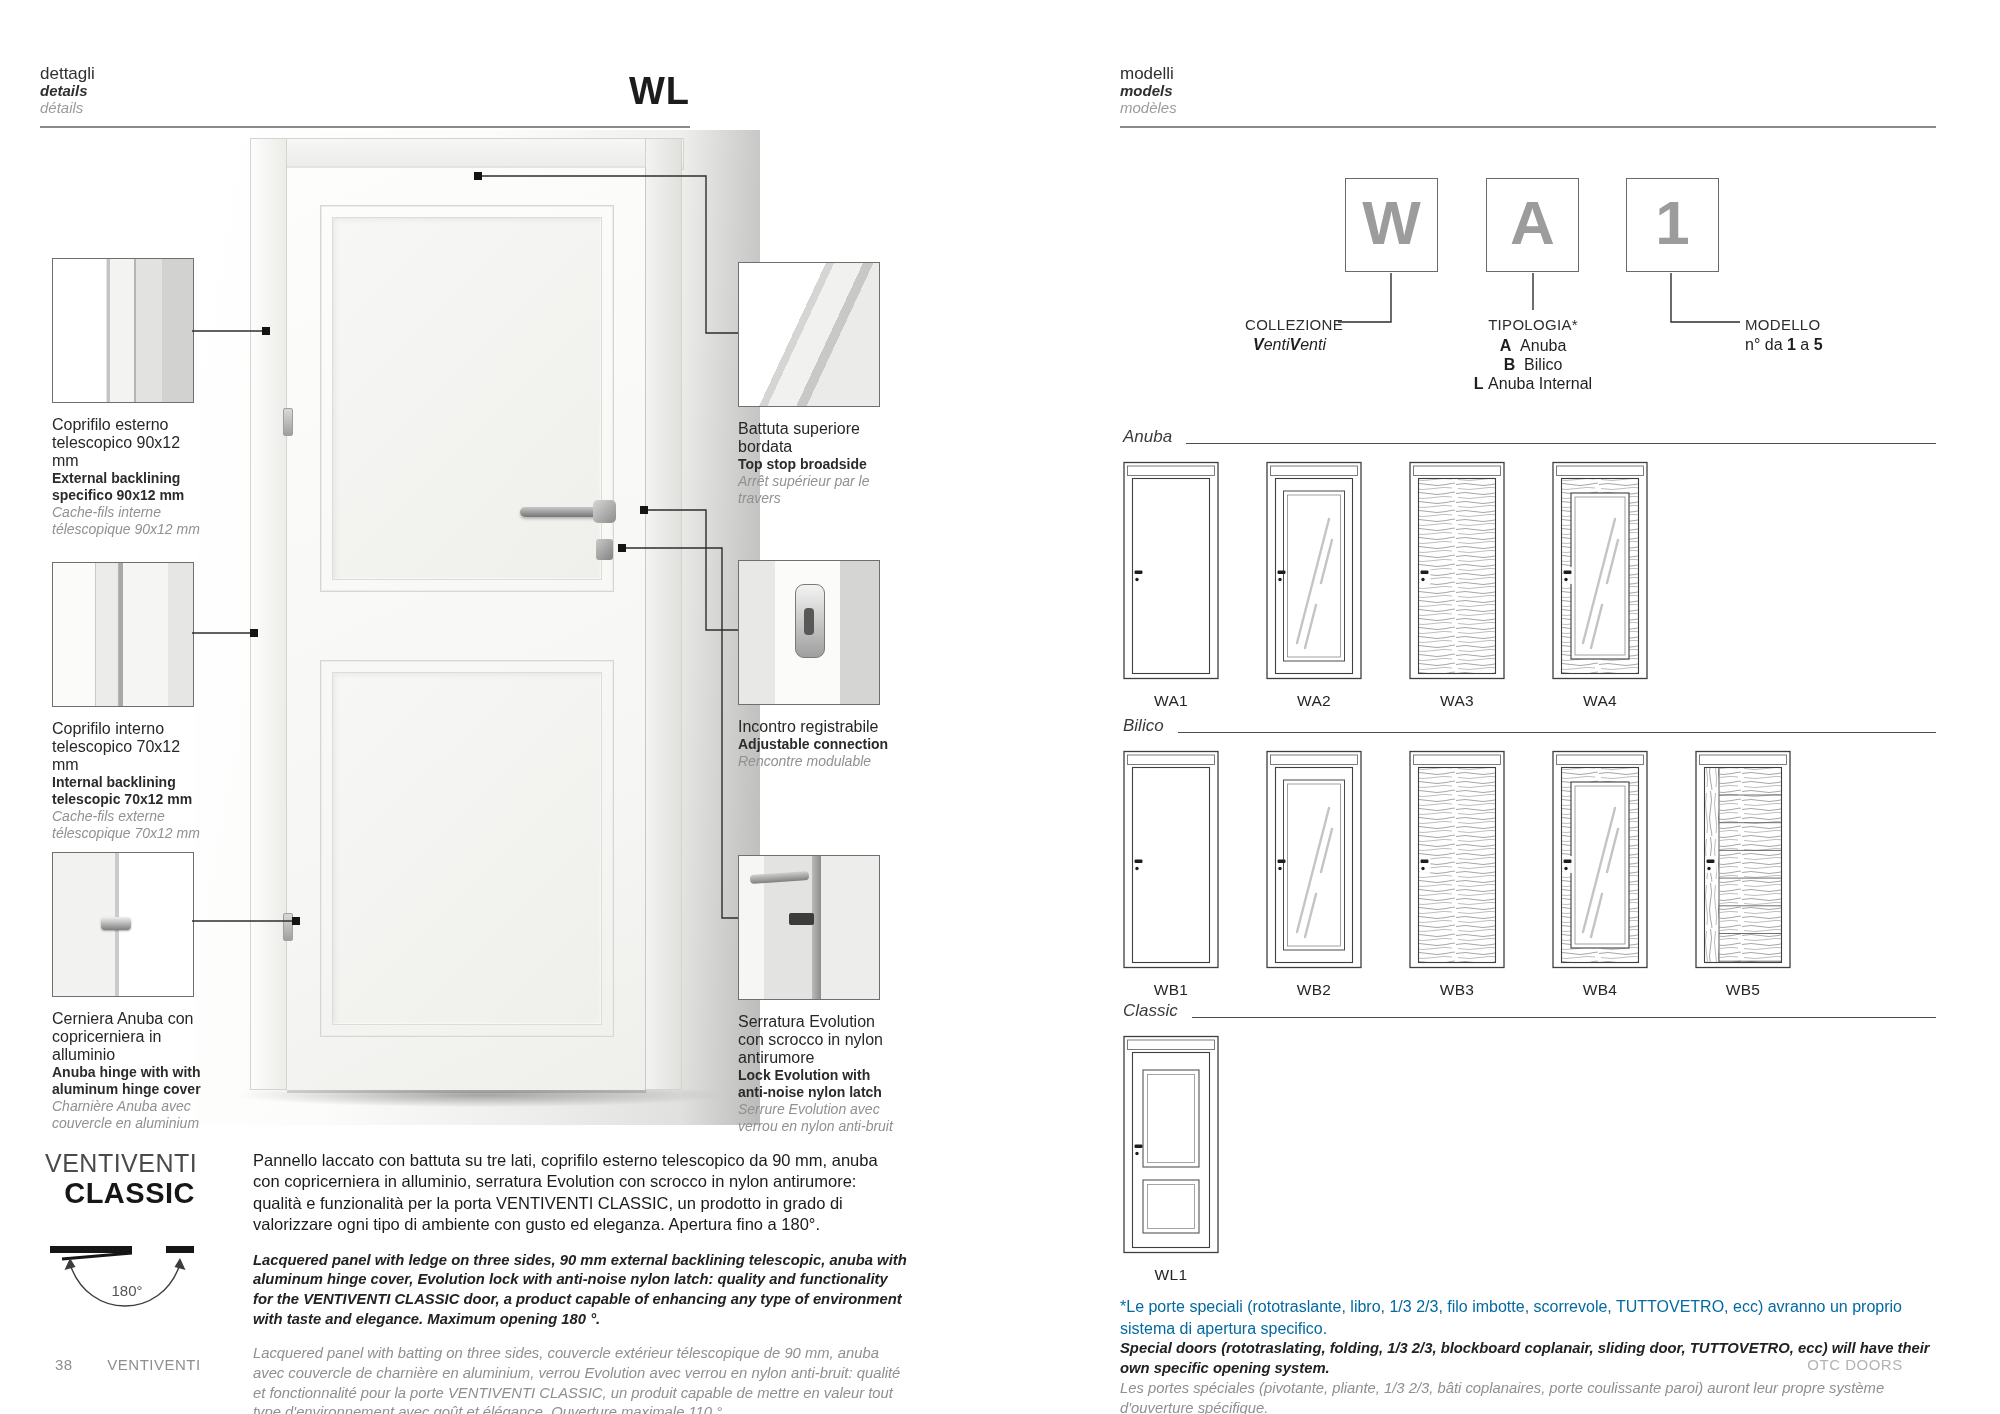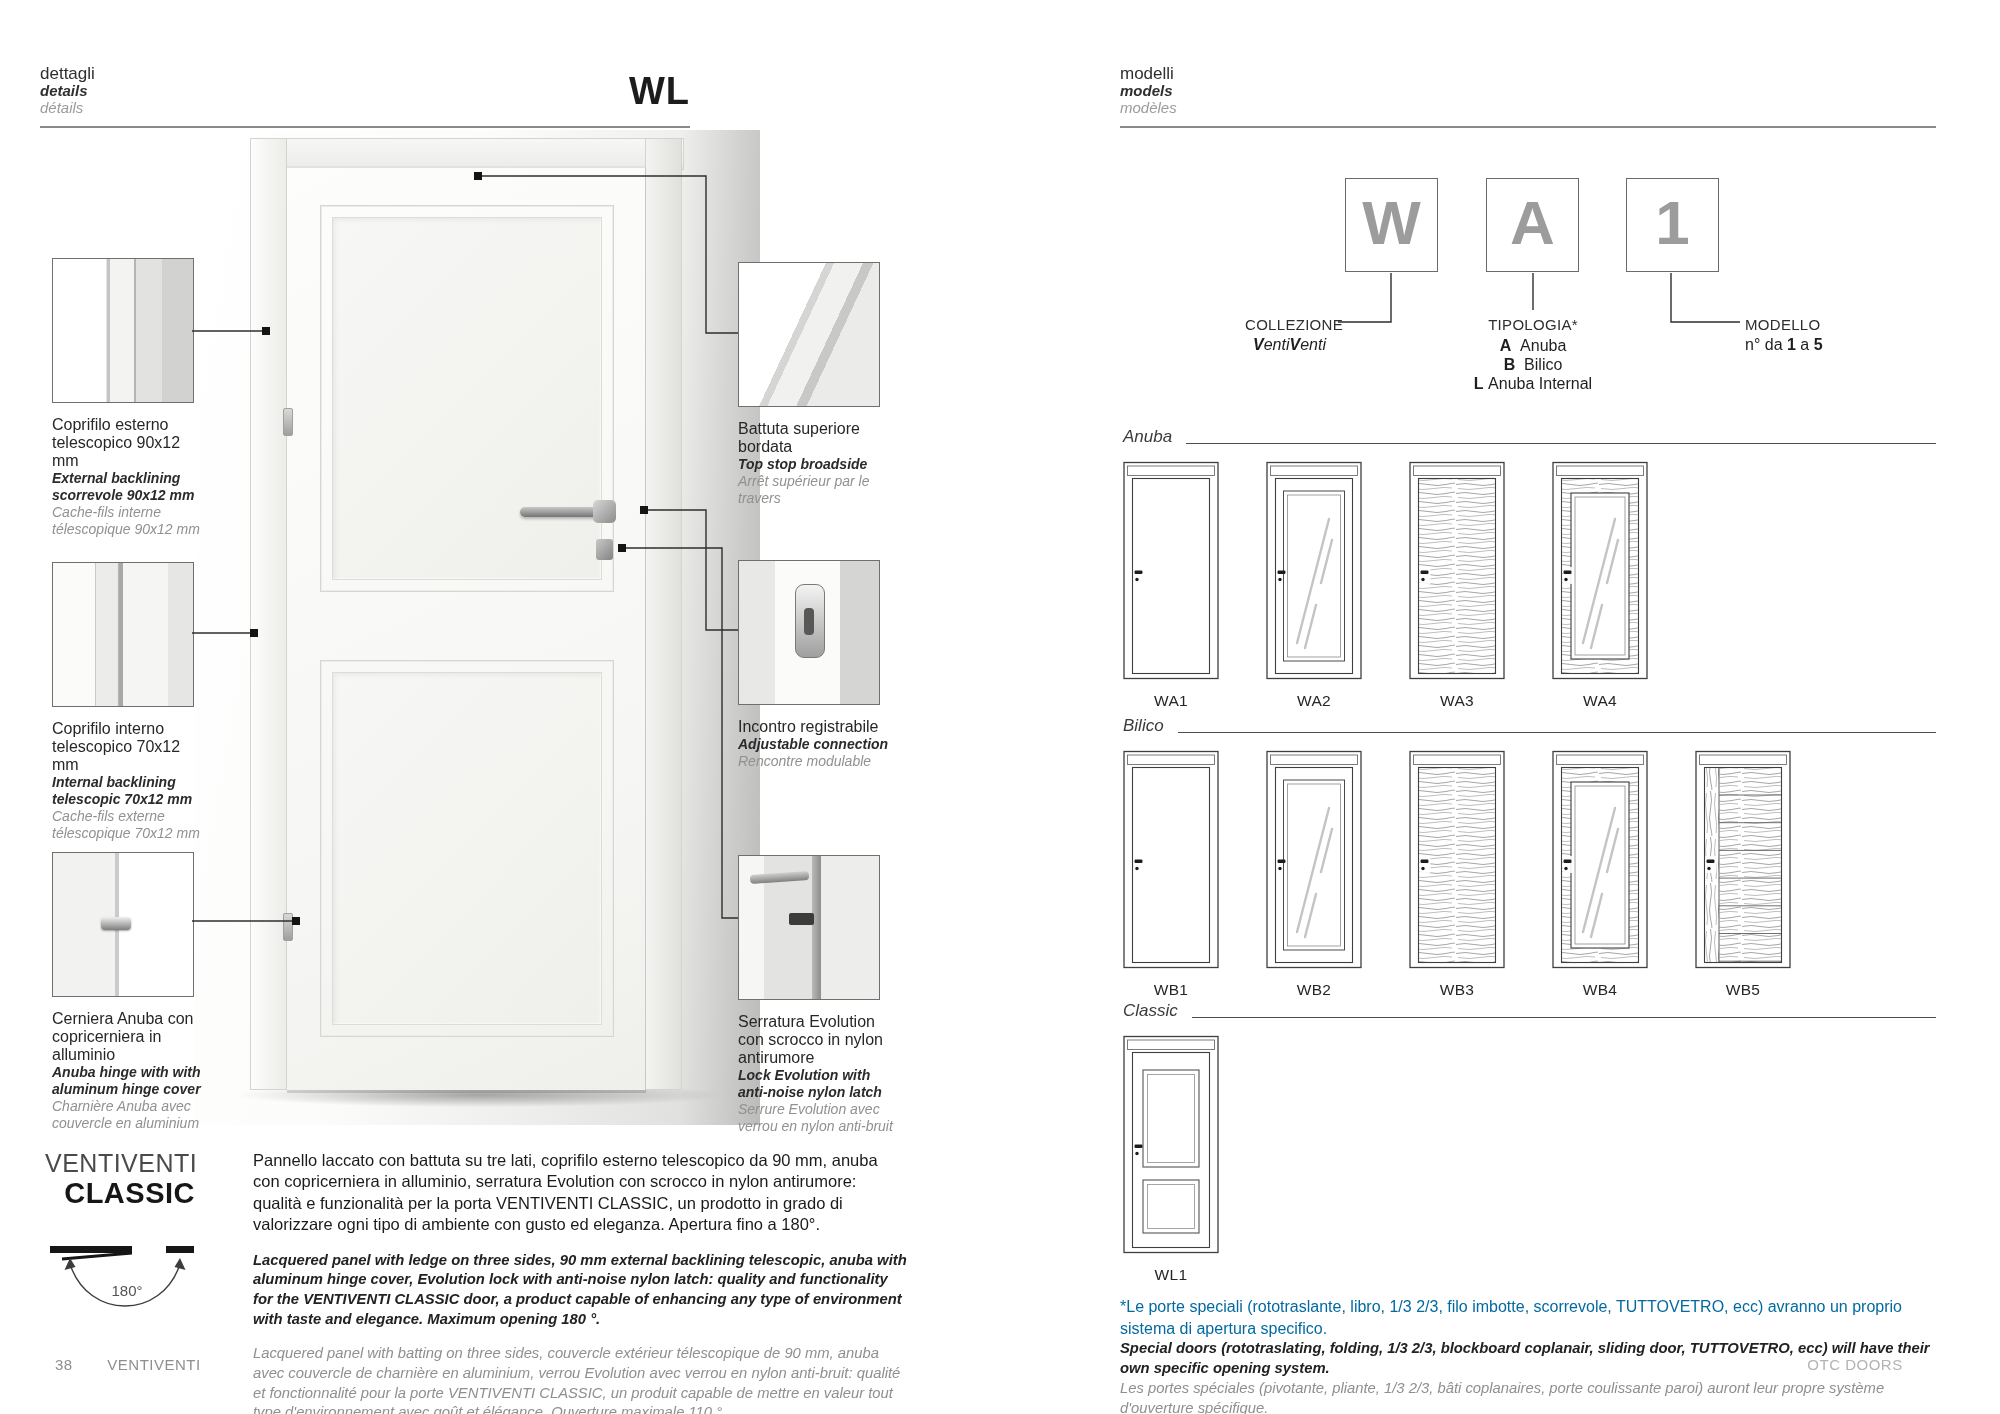--- a/index.html
+++ b/index.html
@@ -20,21 +20,21 @@
   .rule-r{left:1120px;width:835px;}
 
   
   .callout{position:absolute;width:155px;}
   .cl{left:52px;} .cr{left:738px;}
   .c0{top:258px;} .c1{top:562px;} .c2{top:852px;}
   .r0{top:262px;} .r1{top:560px;} .r2{top:855px;}
   .thumb{position:relative;width:140px;height:143px;border:1px solid #6f6f6f;overflow:hidden;background:#fff;}
   .thumb div{position:absolute;}
   .cap-title{margin-top:13px;font-size:16px;line-height:1.13;color:#272727;}
-  .cap-en{font-size:14px;font-weight:700;font-style:italic;line-height:1.2;color:#2b2b2b;}
+  .cap-en{font-size:14px;font-weight:700;line-height:1.2;color:#2b2b2b;}
   .cap-fr{font-size:14px;font-style:italic;line-height:1.2;color:#919191;}
 
   .art-edge-ext{background:linear-gradient(90deg,#fff 0 38%,#c4c4c2 38.5% 41%,#f3f3f1 41% 58%,#e2e2e0 58% 78%,#d2d2d0 78% 100%);}
   .art-edge-ext .a{left:58%;top:0;bottom:0;width:2px;background:#b5b5b3;}
   .art-edge-int{background:linear-gradient(90deg,#fbfbf9 0 30%,#ececea 30% 46%,#a8a8a6 47% 50%,#f5f5f3 50% 82%,#e6e6e4 82% 100%);}
   .art-edge-int .a{left:30%;top:0;bottom:0;width:1px;background:#c9c9c7;}
   .art-hinge{background:linear-gradient(90deg,#f2f2f0 0 44%,#cbcbc9 44% 47.5%,#ffffff 47.5% 100%);}
   .art-hinge .a{left:34%;top:45%;width:30px;height:13px;border-radius:4px;
     background:linear-gradient(180deg,#f0f0f0,#7e7e7e);box-shadow:0 1px 2px rgba(0,0,0,.35);}
   .art-top{background:linear-gradient(115deg,#ffffff 0 42%,#d5d5d3 42% 46%,#f1f1ef 46% 60%,#c8c8c6 60% 65%,#ebebe9 65% 100%);}
@@ -161,21 +161,21 @@
       <div class="rosette"></div>
       <div class="keyplate"></div>
     </div>
   </div>
 
   <div class="callout cl c0">
     <div class="thumb art-edge-ext">
         <div class="a"></div>
       </div>
     <div class="cap-title">Coprifilo esterno telescopico 90x12 mm</div>
-    <div class="cap-en">External backlining scorrevole 90x12 mm</div>
+    <div class="cap-en">External backlining specifico 90x12 mm</div>
     <div class="cap-fr">Cache-fils interne télescopique 90x12 mm</div>
   </div>
   <div class="callout cl c1">
     <div class="thumb art-edge-int">
         <div class="a"></div>
       </div>
     <div class="cap-title">Coprifilo interno telescopico 70x12 mm</div>
     <div class="cap-en">Internal backlining telescopic 70x12 mm</div>
     <div class="cap-fr">Cache-fils externe télescopique 70x12 mm</div>
   </div>

